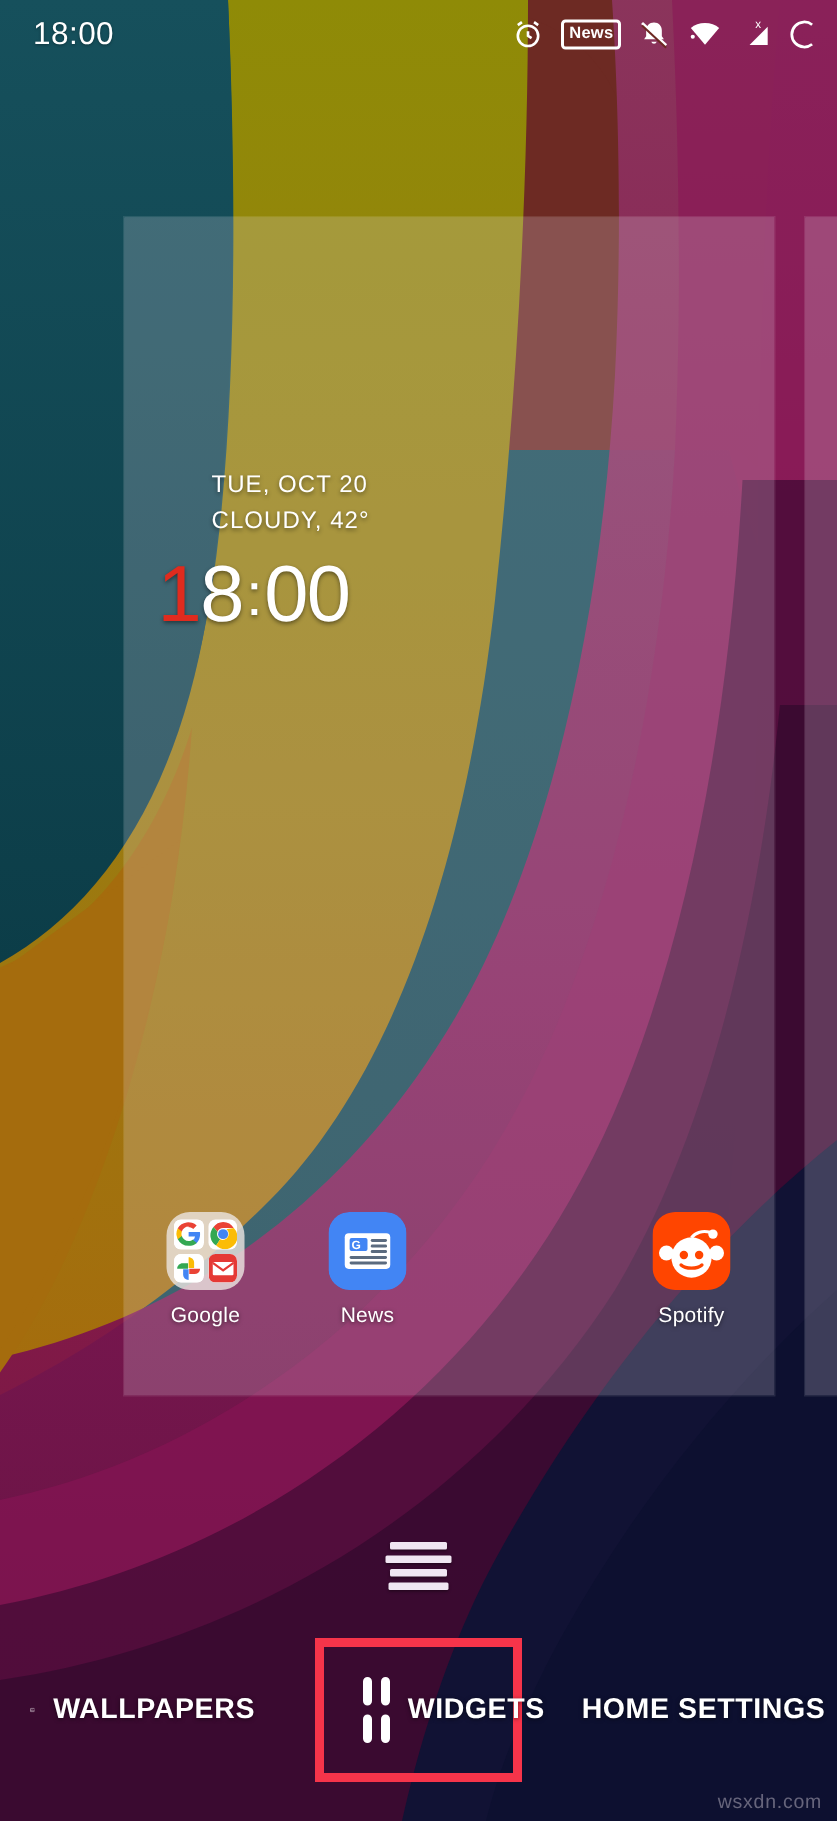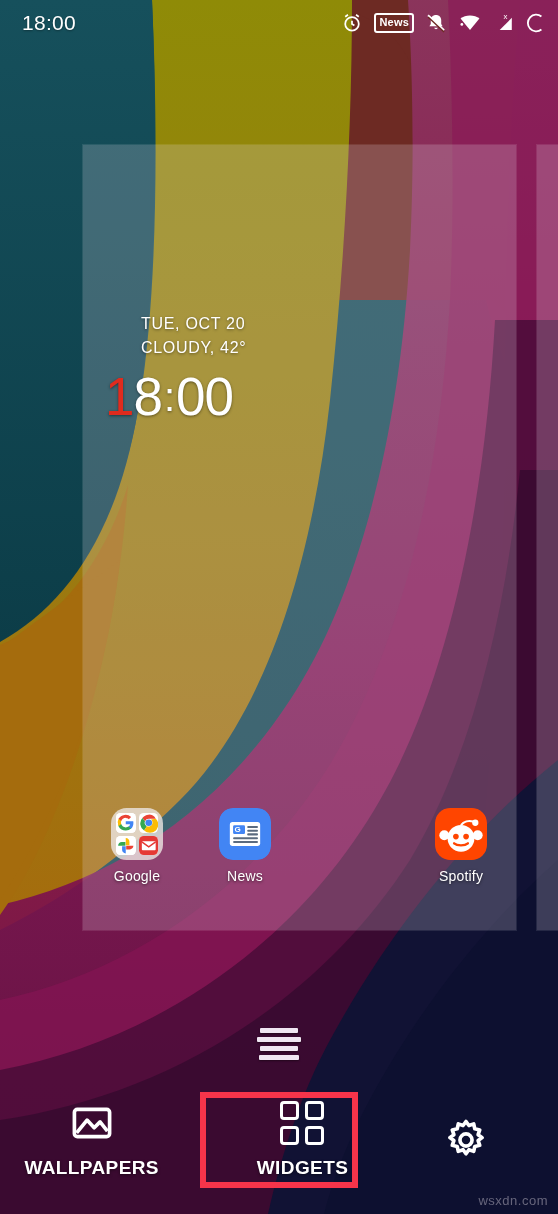--- a/index.html
+++ b/index.html
@@ -109,30 +109,30 @@
   .pi-3{width:38px;}
   .pi-4{width:40px;}
 
   
   .actionbar{
     position:absolute;left:0;bottom:14px;width:558px;height:120px;
     display:flex;align-items:center;justify-content:space-around;
     z-index:30;
   }
   .action{
-    display:flex;flex-direction:column;align-items:center;justify-content:center;
+    display:flex;flex-direction:row;align-items:center;justify-content:center;
     gap:12px;width:150px;height:100px;box-sizing:border-box;position:relative;
   }
   .action-label{
     color:#ffffff;font-size:19px;font-weight:bold;letter-spacing:.4px;
     text-shadow:0 1px 3px rgba(0,0,0,.5);white-space:nowrap;
   }
   .action.highlight{
     border:6px solid #f6344a;
-    width:158px;height:96px;padding-left:47px;
+    width:138px;height:96px;padding-left:47px;
   }
   .action-icon{width:44px;height:44px;display:block;}
 
   
   .grid-ico{
     width:44px;height:44px;display:grid;
     grid-template-columns:1fr 1fr;grid-template-rows:1fr 1fr;gap:6px;
   }
   .grid-ico b{
     display:block;border:3px solid #ffffff;border-radius:4px;
@@ -370,19 +370,20 @@
           <b></b>
       </div>
       <div class="action-label">WIDGETS</div>
     </div>
 
     <div class="action">
       <svg class="action-icon" viewBox="0 0 24 24" fill="none" stroke="#fff" stroke-width="2">
         <circle cx="12" cy="12" r="3.3"></circle>
         <path d="M12 1.9 l1.6 2.2 2.6 -.9 .6 2.7 2.7 .6 -.9 2.6 2.2 1.6 -2.2 1.6 .9 2.6 -2.7 .6 -.6 2.7 -2.6 -.9 -1.6 2.2 -1.6 -2.2 -2.6 .9 -.6 -2.7 -2.7 -.6 .9 -2.6 -2.2 -1.6 2.2 -1.6 -.9 -2.6 2.7 -.6 .6 -2.7 2.6 .9 Z" stroke-linejoin="round"></path>
       </svg>
+      <div class="action-label">HOME SETTINGS</div>
     </div>
 
   </div>
 
   <div class="watermark">wsxdn.com</div>
 
 </div>
 
 </body></html>

